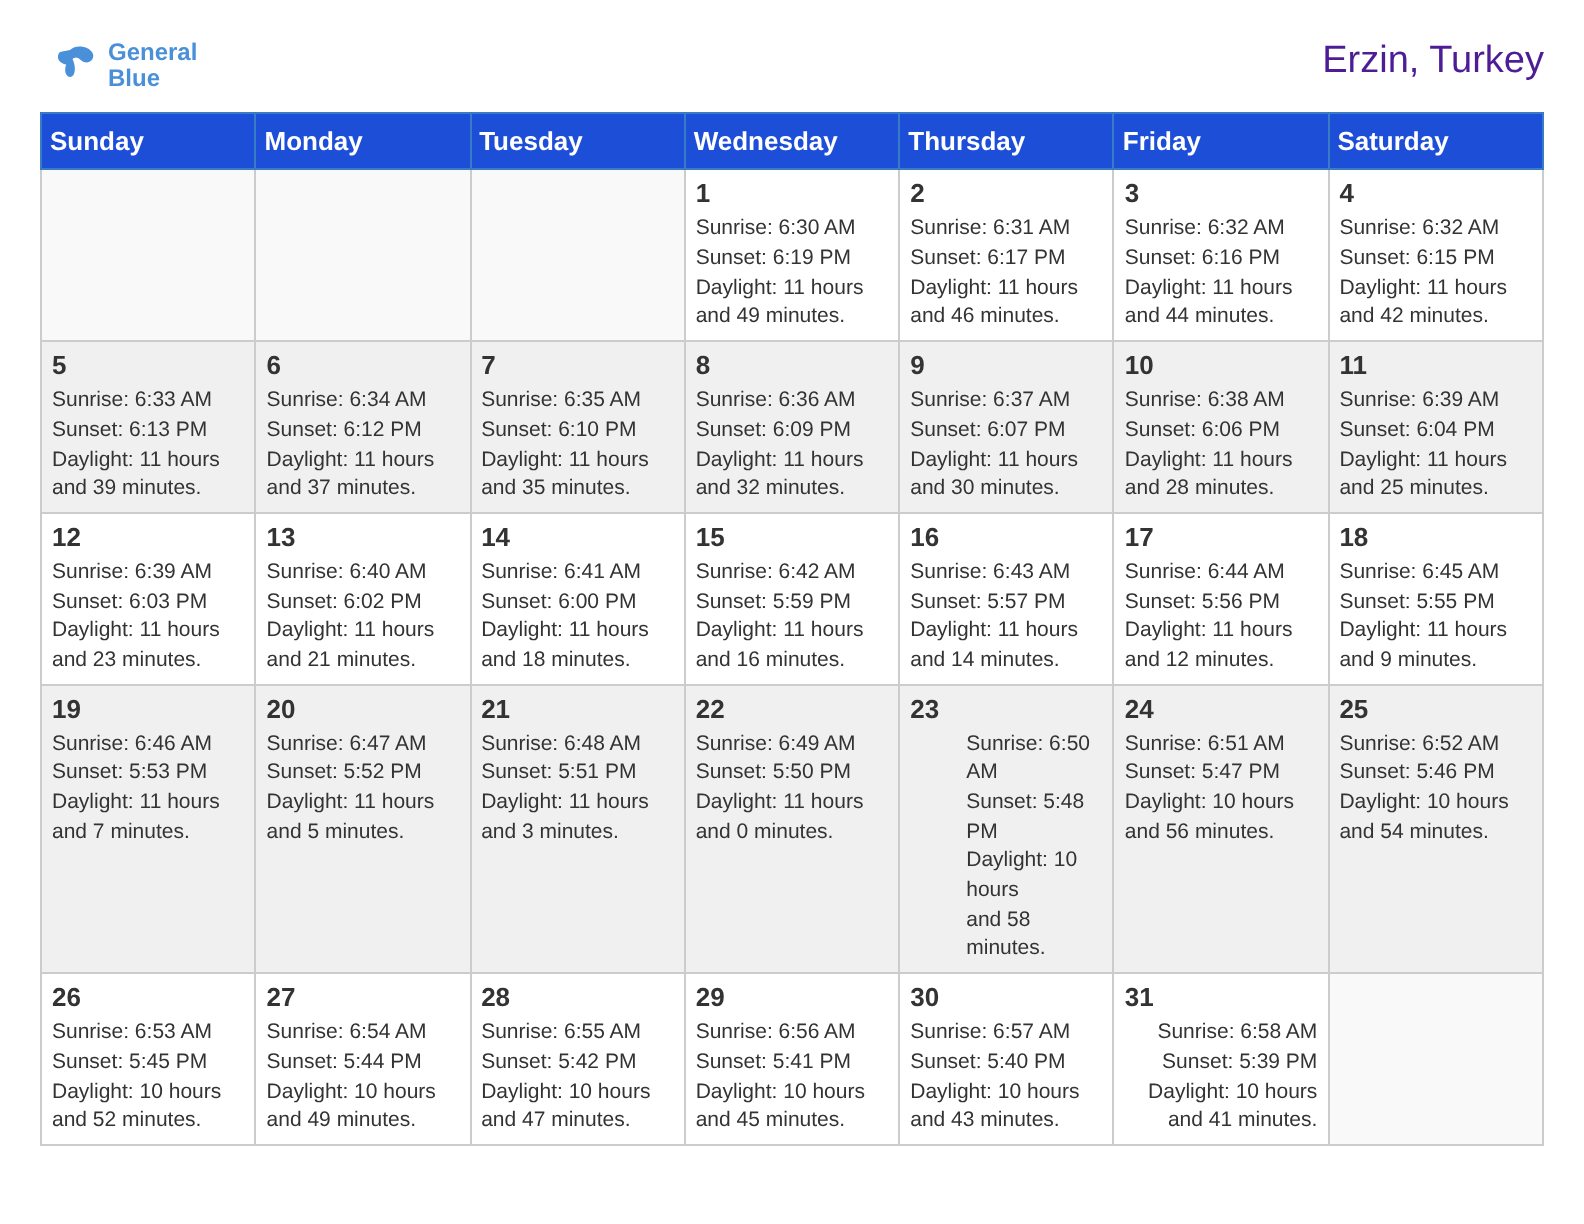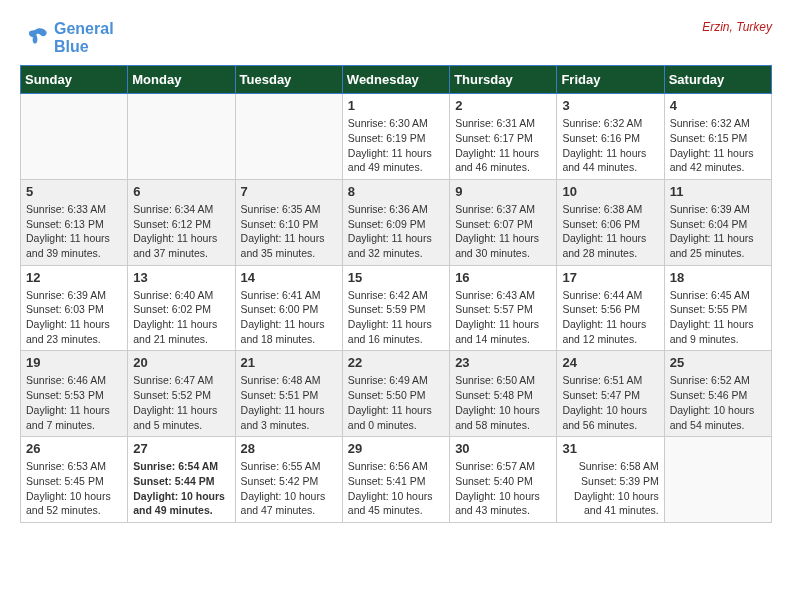--- a/index.html
+++ b/index.html
@@ -15,52 +15,51 @@
       justify-content: space-between;
       align-items: flex-start;
       margin-bottom: 10px;
     }
     .logo {
       display: flex;
       align-items: center;
       gap: 4px;
     }
     .logo-text {
-      font-size: 16px;
+      font-size: 12px;
       font-weight: bold;
       color: #333;
       line-height: 1.1;
     }
     .logo-text span {
       color: #4a90d9;
     }
     .logo-bird {
       width: 30px;
       height: 24px;
     }
     .title-block {
       text-align: right;
     }
     .month-title {
       font-size: 36px;
       font-weight: bold;
       color: #333;
     }
     .subtitle {
-      font-size: 12px;
-      color: #b91c1c;
-      font-style: italic;
+      font-size: 19px;
+      color: #4c1d95;
     }
     .calendar {
       width: 100%;
       border-collapse: collapse;
       border: 1px solid #ccc;
     }
     .calendar th {
-      background: #14532d;
+      background: #1d4ed8;
       color: #fff;
       font-size: 13px;
       font-weight: bold;
       padding: 6px 4px;
       text-align: left;
       border: 1px solid #3a7bc8;
     }
     .calendar td {
       vertical-align: top;
       border: 1px solid #ccc;
@@ -279,21 +278,21 @@
         </td>
         <td>
           <div class="day-number">22</div>
           <div class="day-info" style="white-space: pre-line;">Sunrise: 6:49 AM
 Sunset: 5:50 PM
 Daylight: 11 hours
 and 0 minutes.</div>
         </td>
         <td>
           <div class="day-number">23</div>
-          <div class="day-info" style="white-space: pre-line;">Sunrise: 6:50 AM
+          <div class="day-info" style="white-space: pre-line; margin-left: 28px;">Sunrise: 6:50 AM
 Sunset: 5:48 PM
 Daylight: 10 hours
 and 58 minutes.</div>
         </td>
         <td>
           <div class="day-number">24</div>
           <div class="day-info" style="white-space: pre-line;">Sunrise: 6:51 AM
 Sunset: 5:47 PM
 Daylight: 10 hours
 and 56 minutes.</div>
@@ -309,21 +308,21 @@
       <tr>
         <td>
           <div class="day-number">26</div>
           <div class="day-info" style="white-space: pre-line;">Sunrise: 6:53 AM
 Sunset: 5:45 PM
 Daylight: 10 hours
 and 52 minutes.</div>
         </td>
         <td>
           <div class="day-number">27</div>
-          <div class="day-info" style="white-space: pre-line; font-weight: bold;">Sunrise: 6:54 AM
+          <div class="day-info" style="white-space: pre-line;">Sunrise: 6:54 AM
 Sunset: 5:44 PM
 Daylight: 10 hours
 and 49 minutes.</div>
         </td>
         <td>
           <div class="day-number">28</div>
           <div class="day-info" style="white-space: pre-line;">Sunrise: 6:55 AM
 Sunset: 5:42 PM
 Daylight: 10 hours
 and 47 minutes.</div>

